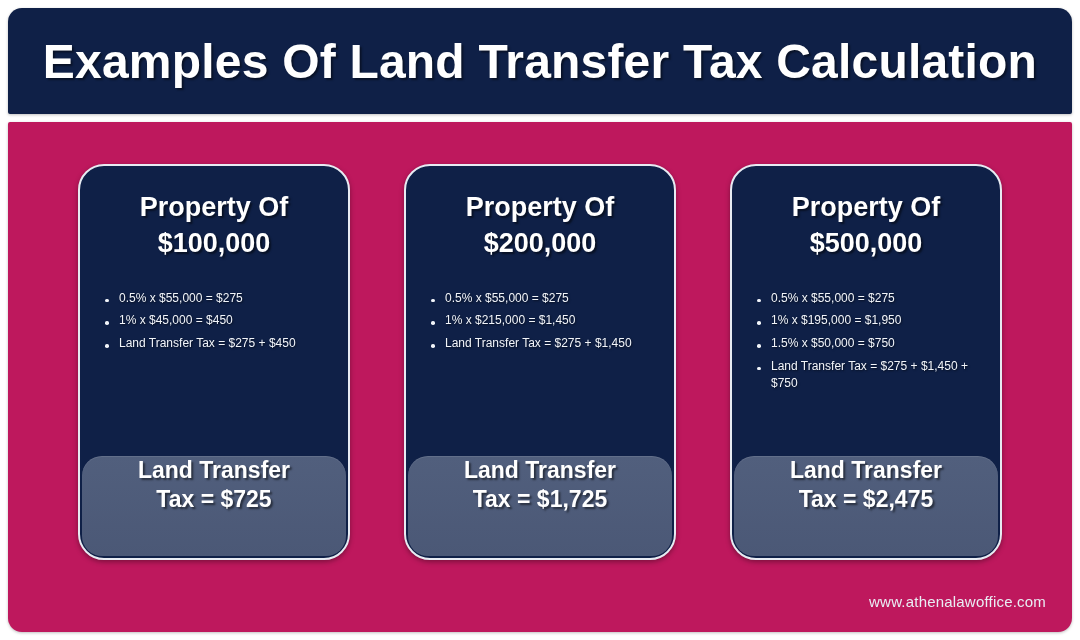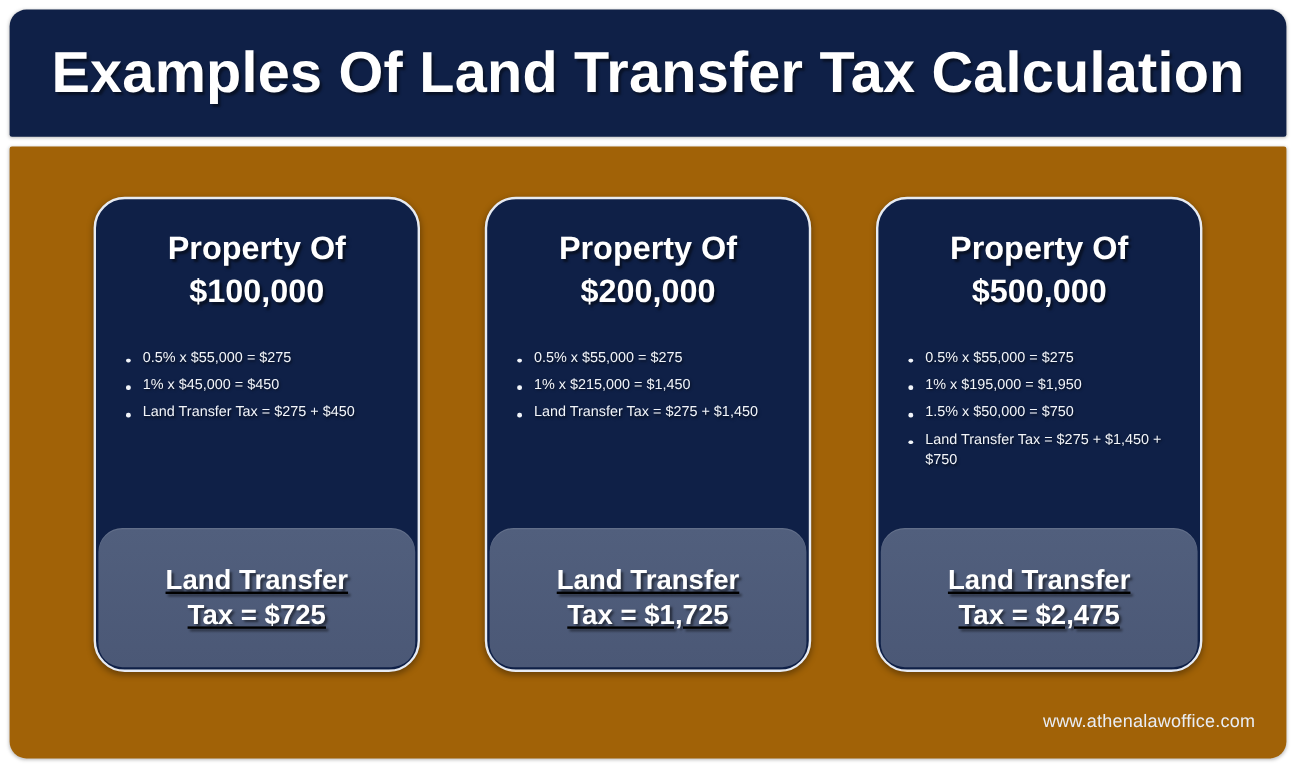--- a/index.html
+++ b/index.html
@@ -47,21 +47,21 @@
     white-space: nowrap;
   }
 
   
   .body-band {
     position: absolute;
     left: 8px;
     top: 122px;
     width: 1064px;
     height: 510px;
-    background: #a16207;
+    background: #be185d;
     border-radius: 2px 2px 14px 14px;
     box-shadow: 0 1px 3px rgba(0,0,0,0.25);
   }
 
   
   .cards-row {
     position: absolute;
     left: 0;
     top: 42px;
     width: 1064px;
@@ -123,29 +123,28 @@
     top: 9px;
     width: 3.5px;
     height: 3.5px;
     border-radius: 50%;
     background: #f2f5fa;
   }
 
   
   .card-result {
     flex: 0 0 auto;
-    height: 116px;
+    height: 100px;
     margin: 0 2px 2px 2px;
     border-radius: 20px;
     background: linear-gradient(180deg, #515f7d 0%, #4b5876 100%);
     display: flex;
-    align-items: center;
+    align-items: flex-start;
     justify-content: center;
     box-shadow: inset 0 1px 0 rgba(255,255,255,0.10);
-    text-decoration: underline;
   }
   .card-result-text {
     color: #ffffff;
     font-family: "Liberation Sans", sans-serif;
     font-weight: bold;
     font-size: 23px;
     line-height: 1.28;
     text-align: center;
     text-shadow: 2px 2px 2px rgba(0,0,0,0.5);
   }

